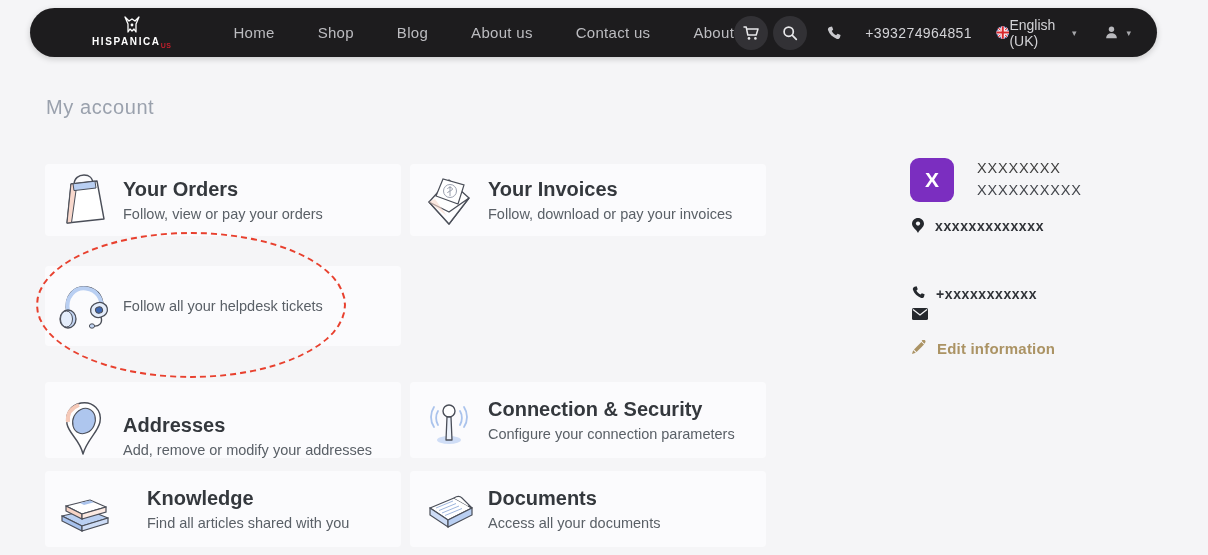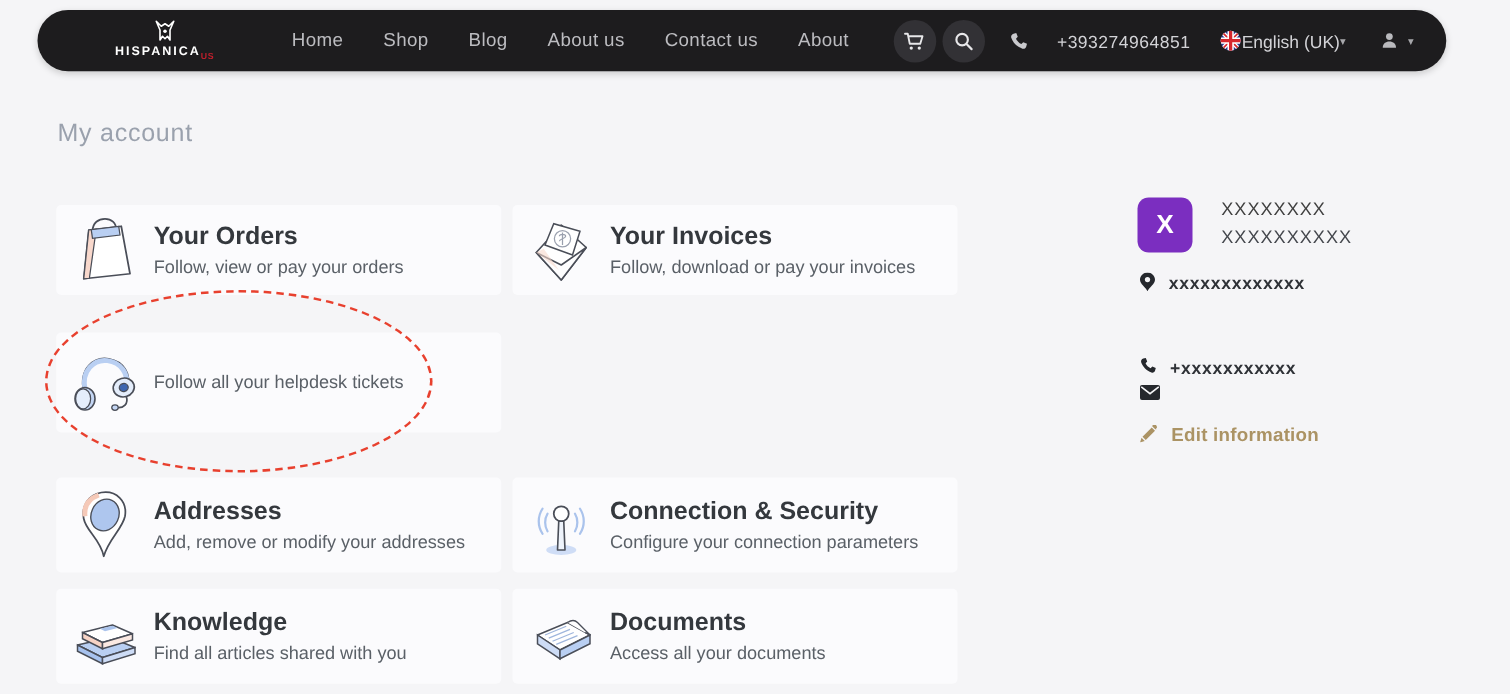--- a/index.html
+++ b/index.html
@@ -16,21 +16,21 @@
     position:absolute; left:30px; top:8px; width:1127px; height:49px;
     background:#1d1c1e; border-radius:25px;
     display:flex; align-items:center; padding:0 26px;
     box-shadow:0 2px 6px rgba(0,0,0,.18);
   }
   .brand { display:flex; flex-direction:column; align-items:center; margin-left:36px; cursor:pointer; }
   .brand-emblem { height:20px; margin-bottom:1px; }
   .brand-text { color:#fff; font-size:10px; font-weight:bold; letter-spacing:1.6px; line-height:1; }
   .brand-suffix { color:#c21f2c; font-size:7px; font-weight:bold; vertical-align:sub; letter-spacing:.5px; }
 
-  .nav-links { display:flex; gap:32px; list-style:none; margin-left:62px; }
+  .nav-links { display:flex; gap:43px; list-style:none; margin-left:62px; }
   .nav-links li { color:#bcbcc0; font-size:15px; letter-spacing:.3px; cursor:pointer; white-space:nowrap; }
 
   .nav-right { margin-left:auto; display:flex; align-items:center; }
   .circle-btn {
     width:34px; height:34px; border-radius:50%; background:#323135;
     display:flex; align-items:center; justify-content:center; cursor:pointer; flex:none;
   }
   .circle-btn + .circle-btn { margin-left:5px; }
   .nav-phone { display:flex; align-items:center; gap:24px; margin-left:20px; color:#d3d3d7; font-size:14px; letter-spacing:.4px; cursor:pointer; }
   .nav-lang  { display:flex; align-items:center; gap:0; margin-left:24px; color:#d3d3d7; font-size:14px; cursor:pointer; }
@@ -47,23 +47,23 @@
     position:absolute; width:356px; display:flex; align-items:center;
     background:#fbfbfd; border-radius:4px; cursor:pointer;
   }
   .card .icon-box { width:78px; flex:none; display:flex; align-items:center; justify-content:center; }
   .card h3 { font-size:20px; font-weight:700; color:#34383d; margin-bottom:5px; }
   .card p  { font-size:14.5px; color:#5a6067; }
 
   .card-orders     { left:45px;  top:164px; height:72px; }
   .card-invoices   { left:410px; top:164px; height:72px; }
   .card-tickets    { left:45px;  top:266px; height:80px; }
-  .card-addresses  { left:45px;  top:382px; height:76px; }
+  .card-addresses  { left:45px;  top:382px; height:76px;align-items:flex-end; }
   .card-connection { left:410px; top:382px; height:76px; }
-  .card-knowledge  { left:45px;  top:471px; height:76px; }
+  .card-knowledge  { left:45px;  top:471px; height:76px;gap:24px; }
   .card-documents  { left:410px; top:471px; height:76px; }
 
   .highlight-ellipse {
     position:absolute; left:36px; top:232px; width:310px; height:146px;
     border:2px dashed #e8402e; border-radius:50%;
     pointer-events:none; z-index:5;
   }
 
   
   .profile { position:absolute; left:910px; top:152px; width:290px; height:230px; }

